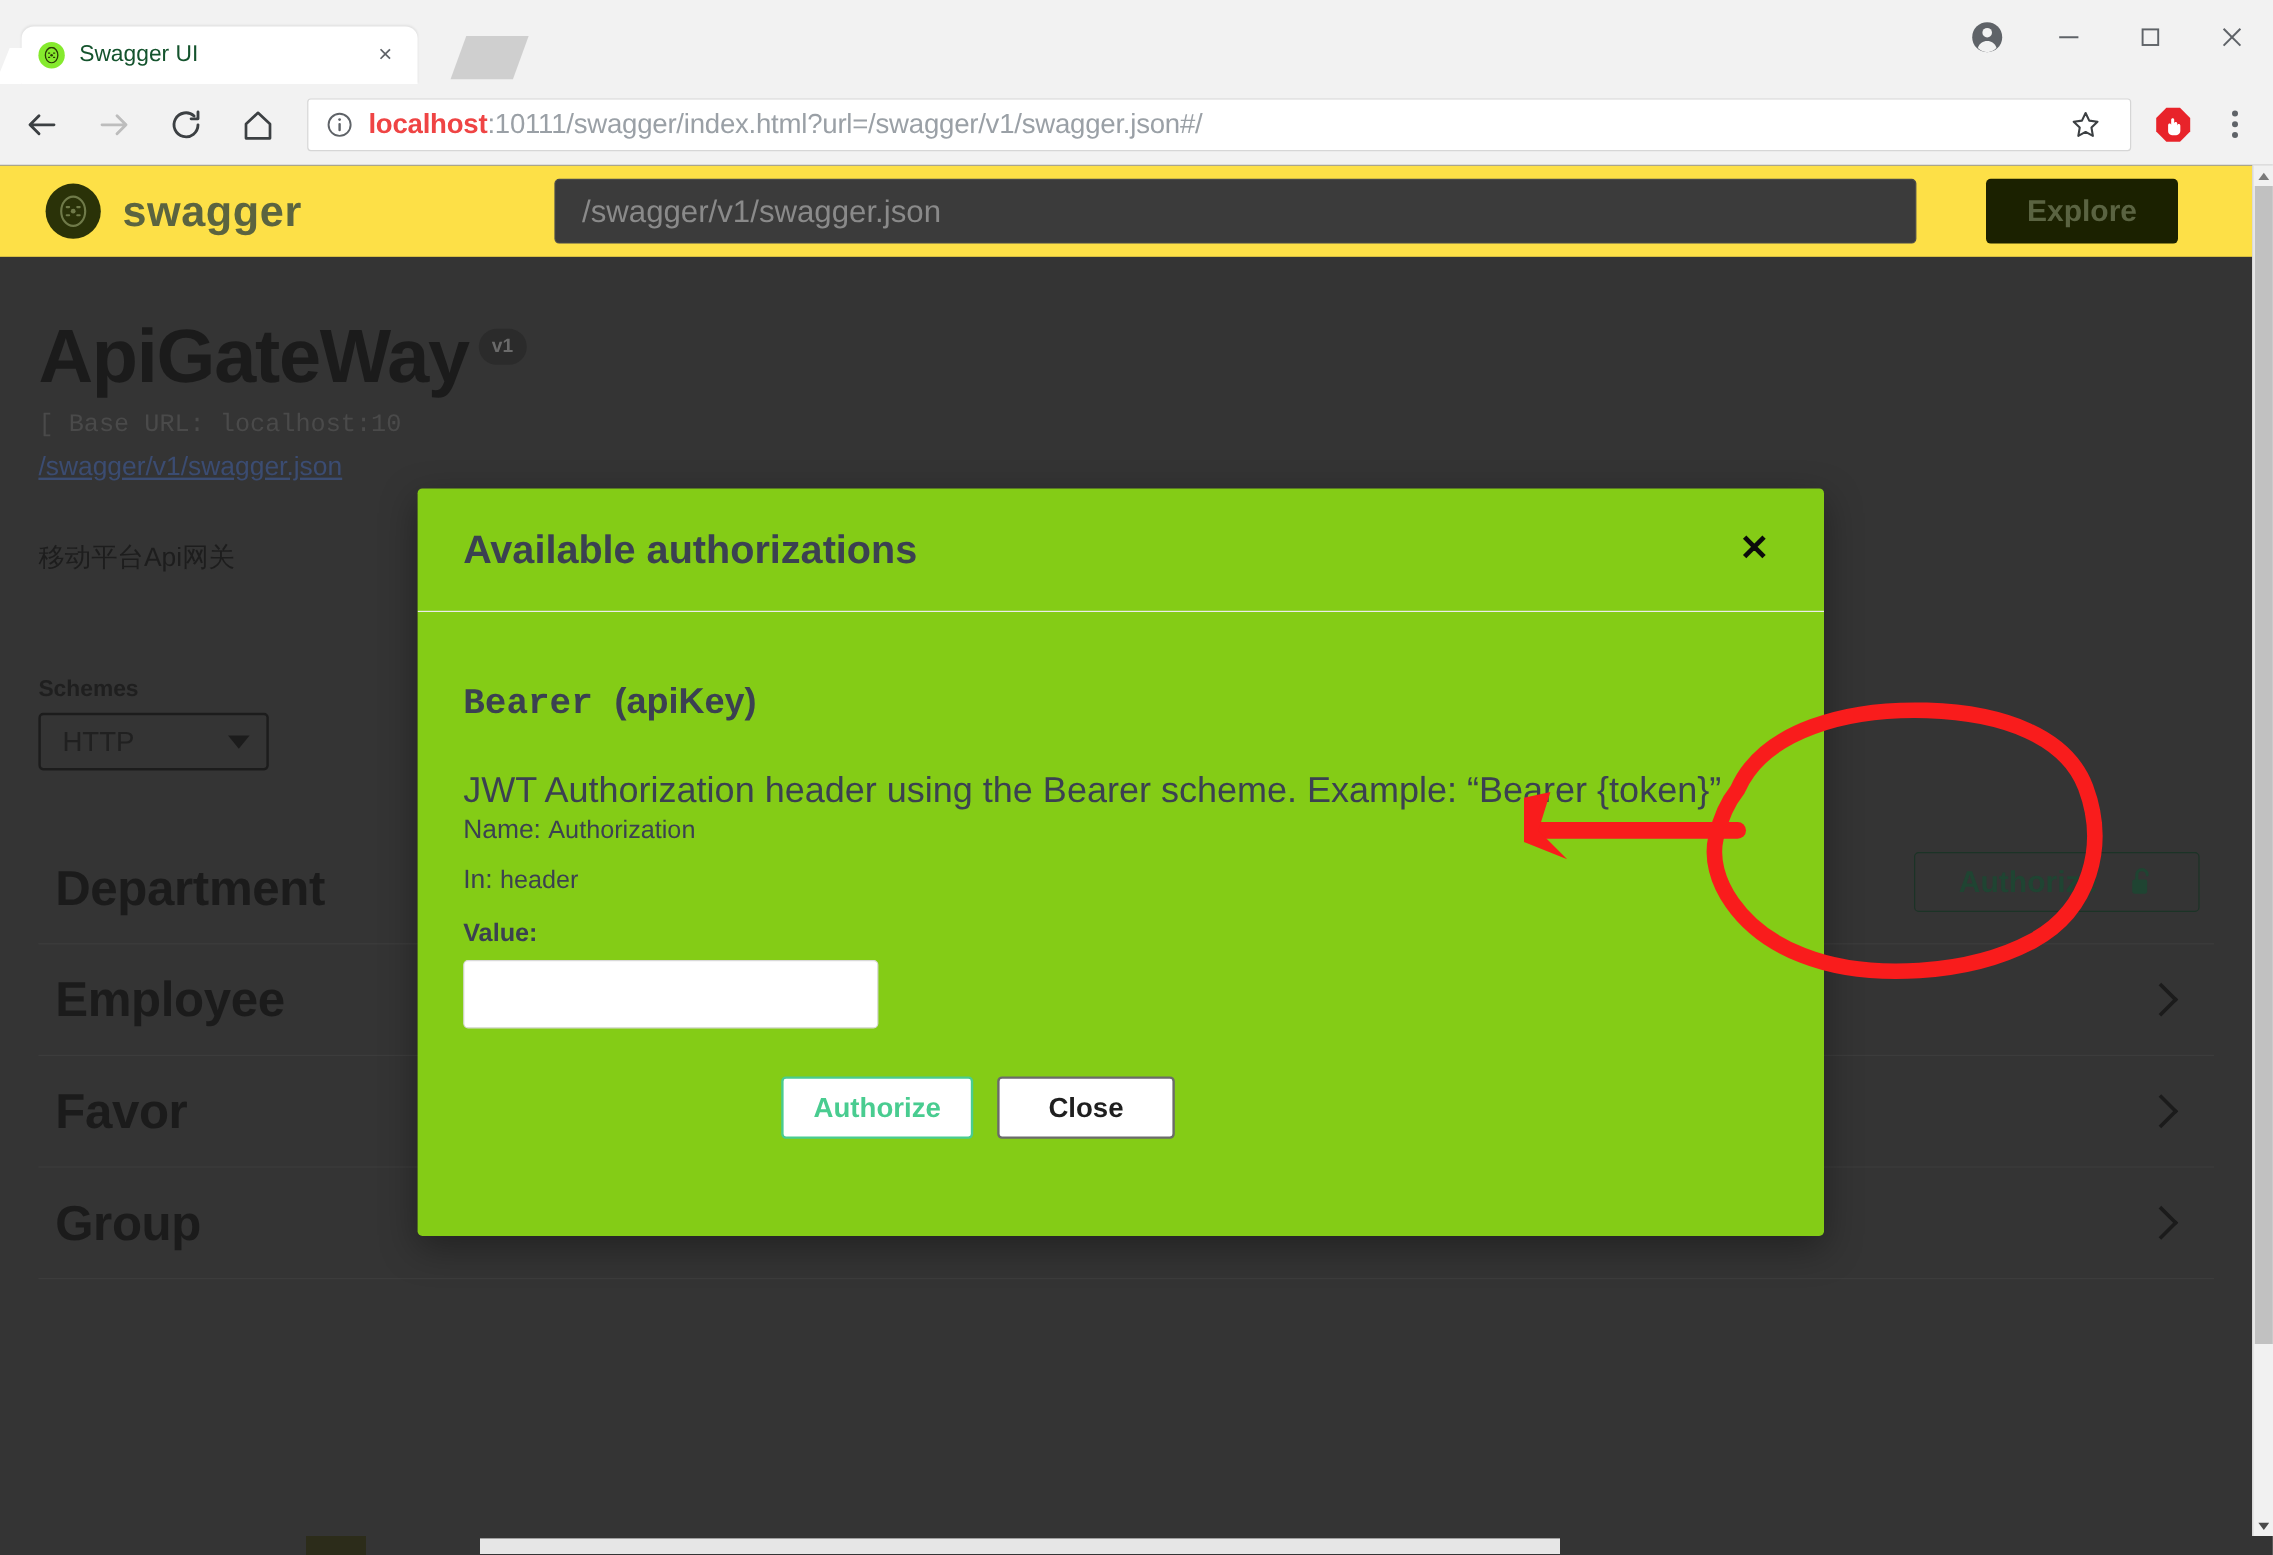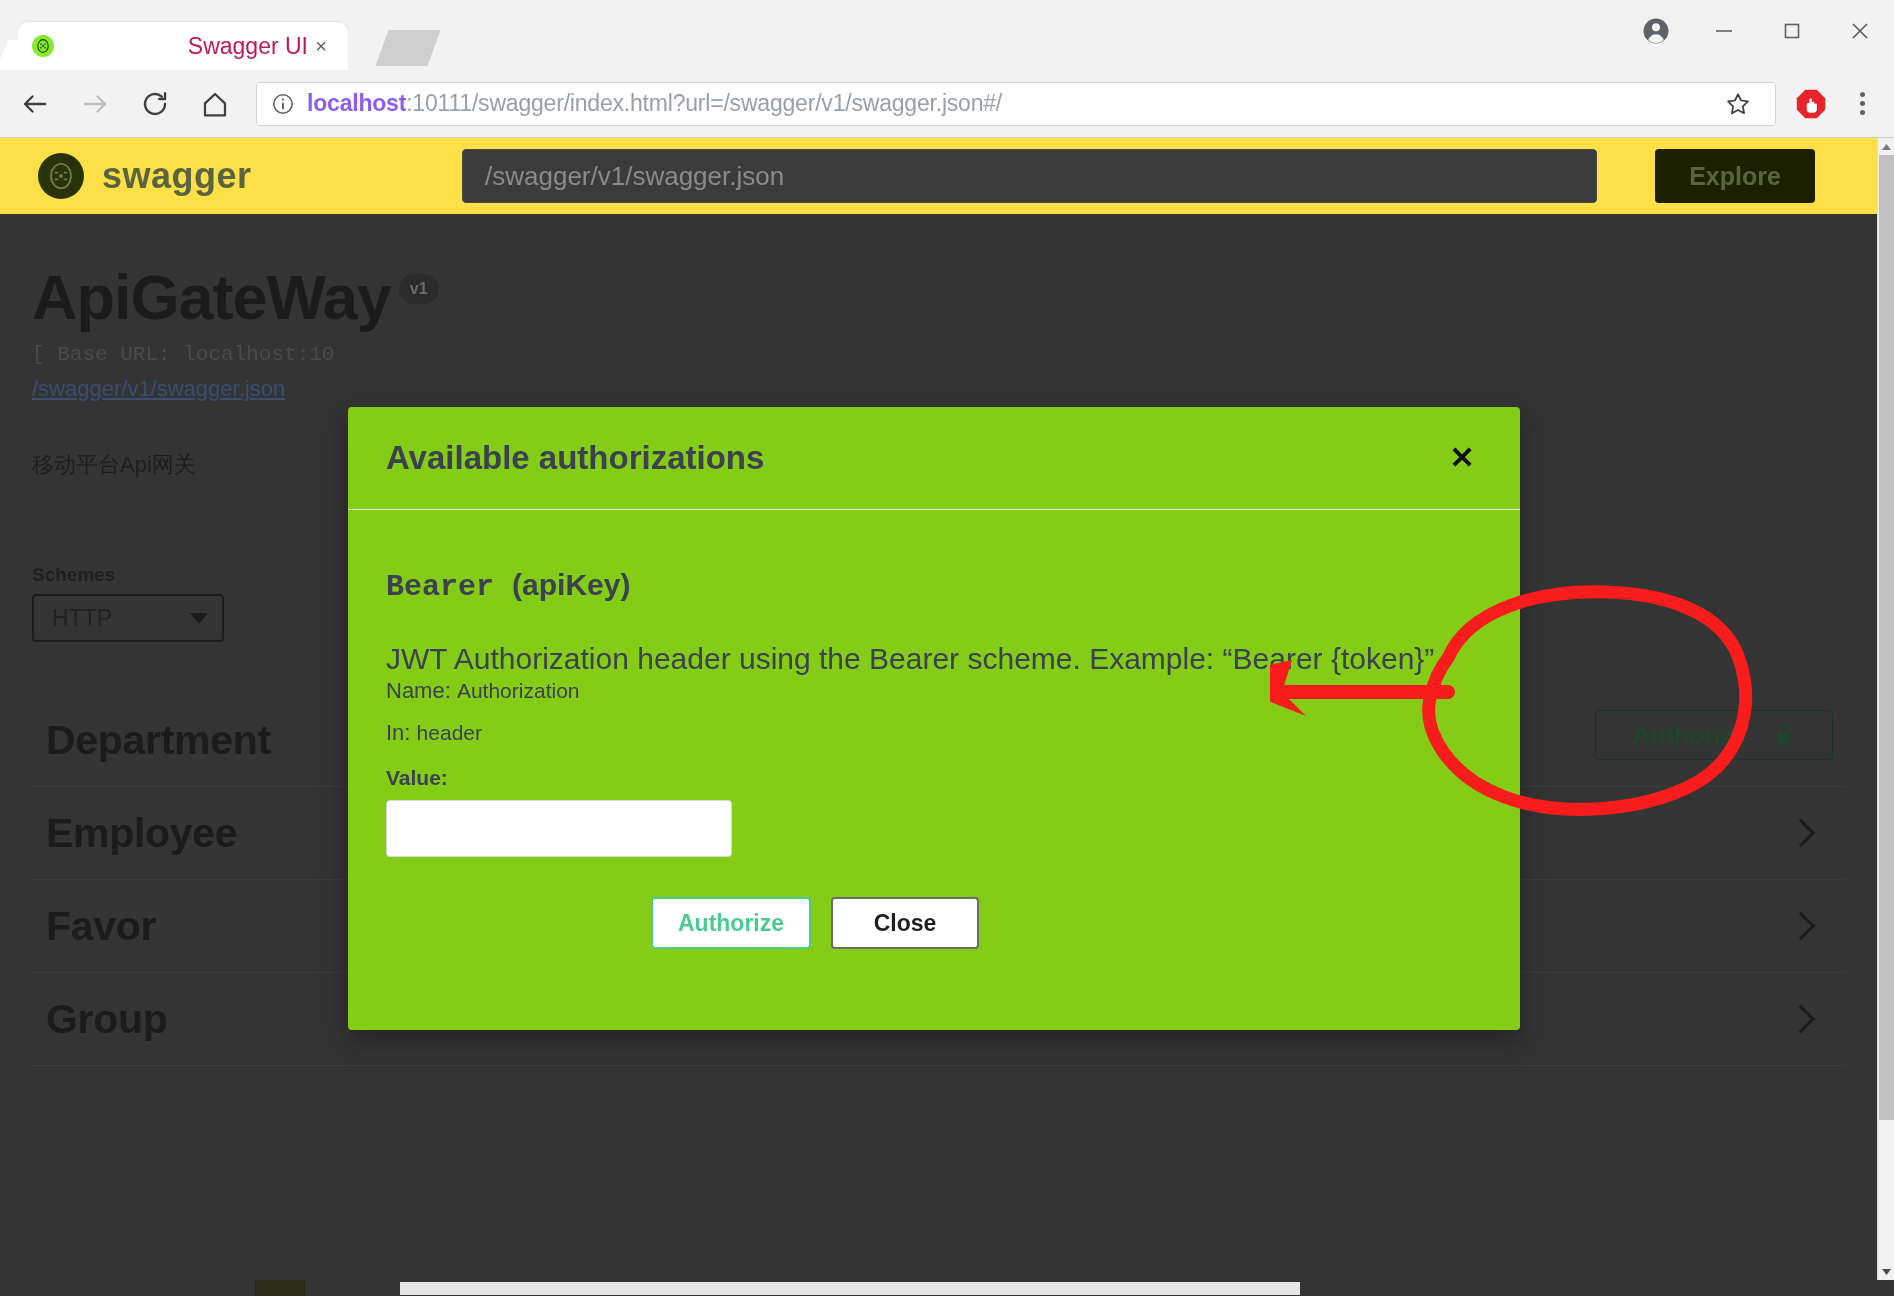--- a/index.html
+++ b/index.html
@@ -42,23 +42,23 @@
     transform: skewX(-22deg);
   }
   .tab-favicon {
     width: 22px; height: 22px; border-radius: 50%;
     background: #85ea2d;
     display: flex; align-items: center; justify-content: center;
     flex: none; margin-right: 12px; position: relative; z-index: 2;
   }
   .tab-favicon svg { display: block; }
   .tab-title {
-    font-size: 23px; color: #be185d;
+    font-size: 19px; color: #14532d;
     white-space: nowrap; overflow: hidden; text-overflow: ellipsis;
-    flex: 1; position: relative; z-index: 2; text-align: right;
+    flex: 1; position: relative; z-index: 2;
   }
   .tab-close {
     width: 26px; height: 26px; flex: none;
     display: flex; align-items: center; justify-content: center;
     color: #5f6368; font-size: 20px; line-height: 1;
     position: relative; z-index: 2;
   }
   .tab-ghost {
     position: absolute; left: 382px; top: 8px;
     width: 52px; height: 36px;
@@ -101,21 +101,21 @@
     padding: 0 14px;
   }
   .info-icon {
     width: 24px; height: 24px; flex: none; margin-right: 12px;
     color: #5f6368;
   }
   .url-text {
     font-size: 23px; color: #9aa0a6; white-space: nowrap;
     letter-spacing: -0.2px;
   }
-  .url-text b { color: #8b5cf6; font-weight: 700; }
+  .url-text b { color: #ef4444; font-weight: 700; }
   .star-btn {
     width: 46px; height: 44px; flex: none;
     display: flex; align-items: center; justify-content: center;
     color: #4a4a4a;
   }
   .ext-btn {
     width: 54px; height: 54px; flex: none;
     display: flex; align-items: center; justify-content: center;
   }
   .menu-btn {

